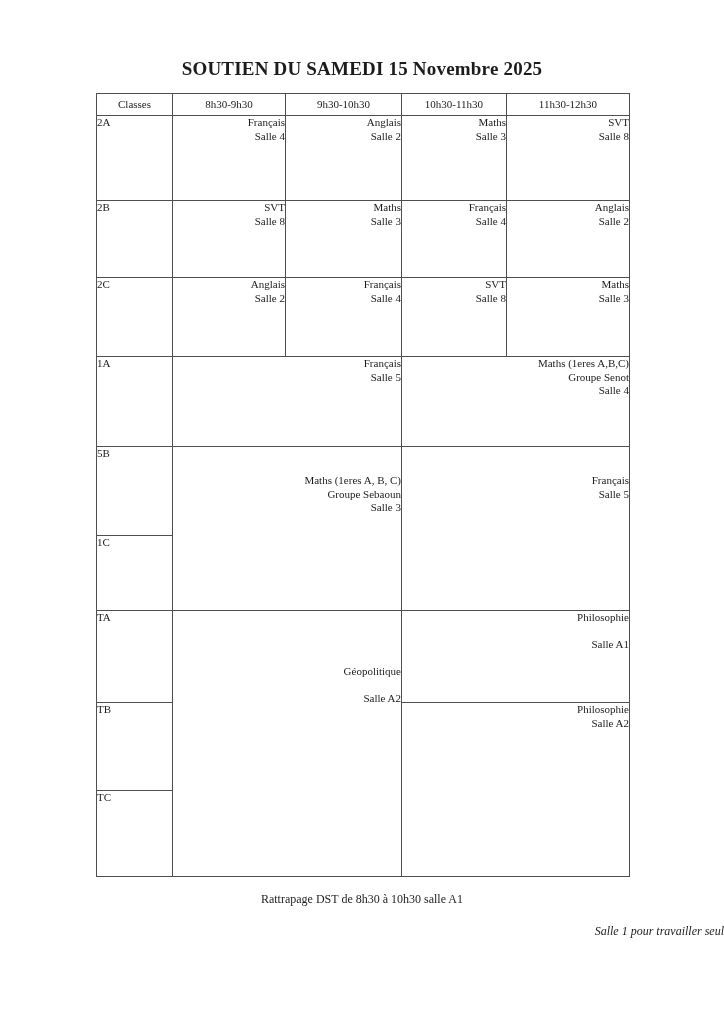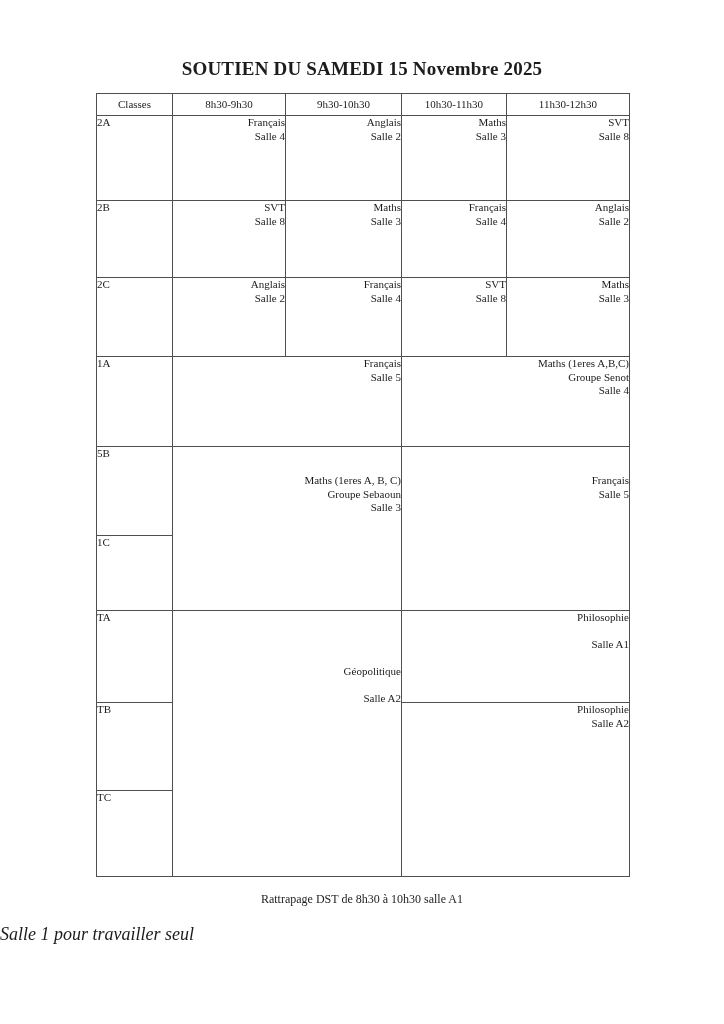--- a/index.html
+++ b/index.html
@@ -64,22 +64,22 @@
     left: 0;
     width: 724px;
     text-align: center;
     font-size: 12px;
   }
   .footer-note-italic {
     position: absolute;
     top: 924px;
     left: 0;
     width: 724px;
-    text-align: left;
-    font-size: 18px;
+    text-align: right;
+    font-size: 12px;
     font-style: italic;
   }
 </style>
 </head>
 <body>
 
 <div class="page">
 
   <div class="doc-title">SOUTIEN DU SAMEDI 15 Novembre 2025</div>
 

